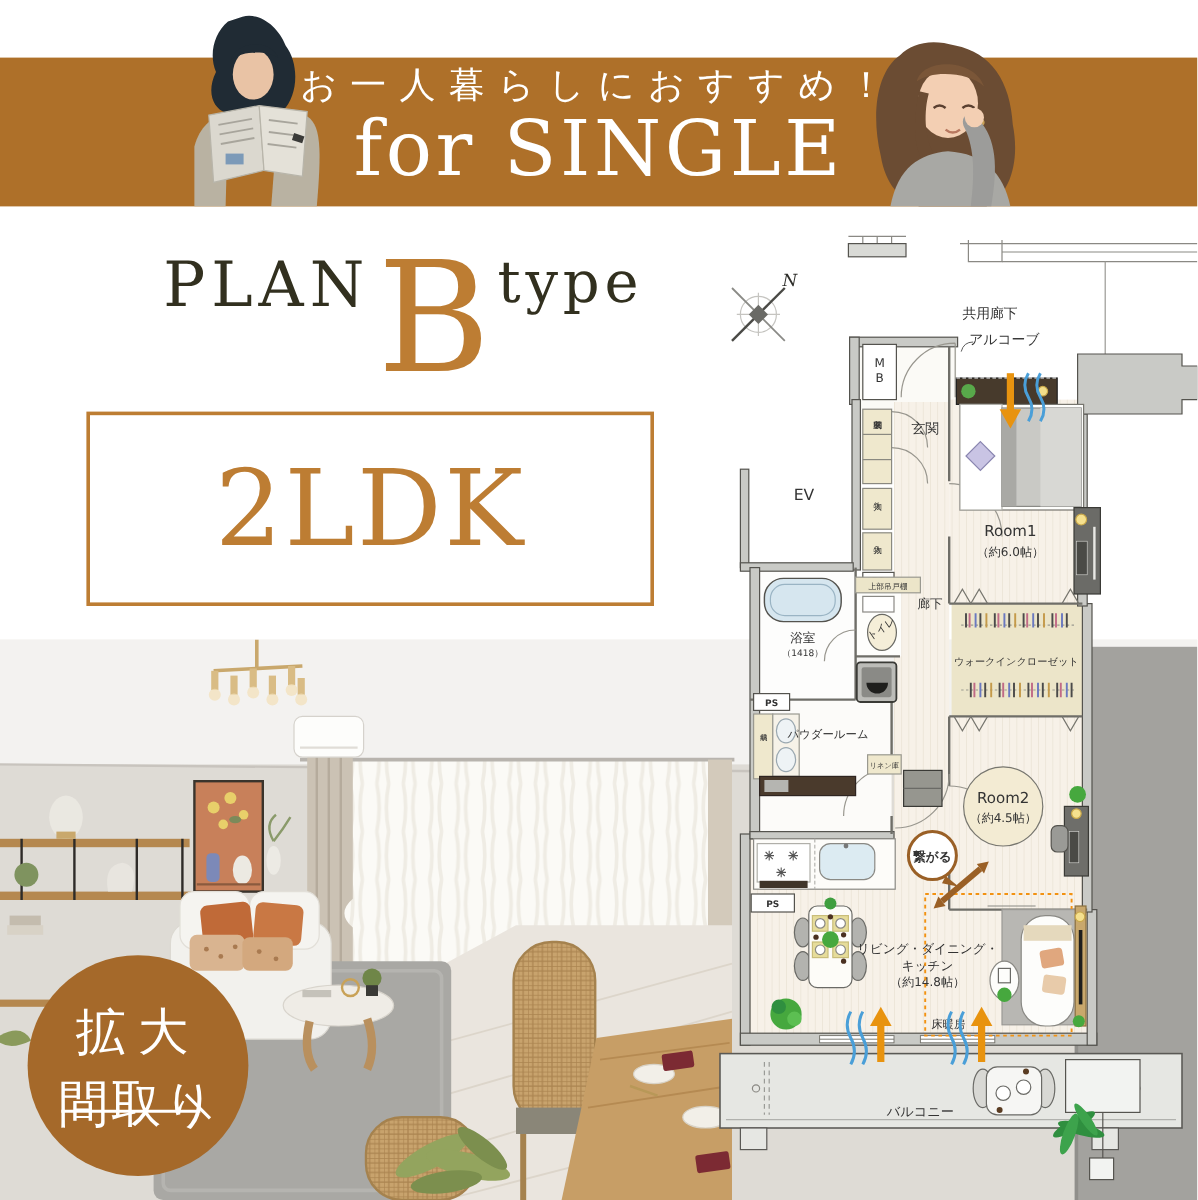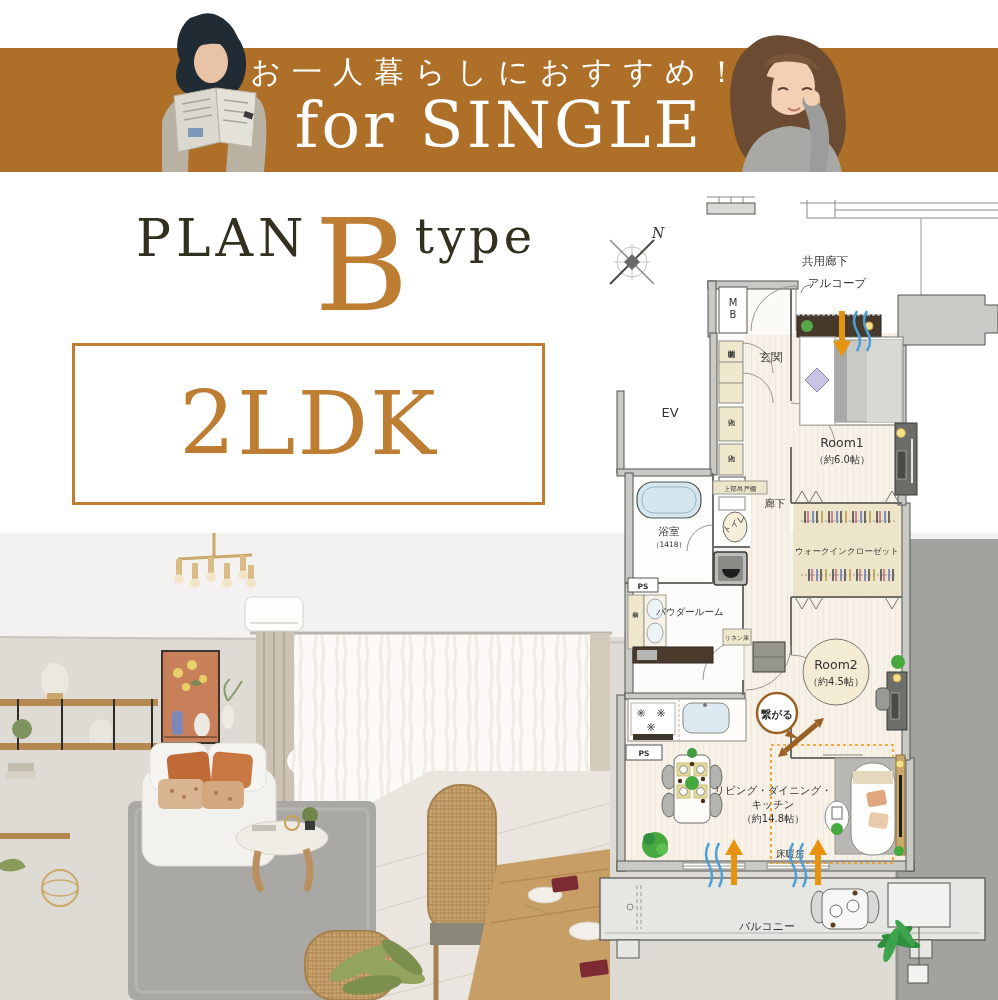--- a/index.html
+++ b/index.html
@@ -583,14 +583,22 @@
       <polygon points="130,670 148,670 139,654" fill="#e8930f"></polygon>
       <path d="M124,658 q-6,11 0,22 q6,11 0,22 M114,658 q-6,11 0,22 q6,11 0,22" stroke="#4a9fd8" stroke-width="2.5" fill="none"></path>
     </g>
     <g>
       <rect x="220" y="668" width="6" height="32" fill="#e8930f"></rect>
       <polygon points="214,670 232,670 223,654" fill="#e8930f"></polygon>
       <path d="M208,658 q-6,11 0,22 q6,11 0,22 M198,658 q-6,11 0,22 q6,11 0,22" stroke="#4a9fd8" stroke-width="2.5" fill="none"></path>
     </g>
   </svg>
 
+  <div class="zoom-badge">
+    <div class="zb-line1">拡大</div>
+    <div class="zb-line2">間取り</div>
+    <svg class="zb-arrow" width="130" height="26" viewBox="0 0 130 26">
+      <line x1="0" y1="16" x2="116" y2="16" stroke="#fff" stroke-width="2.5"></line>
+      <line x1="104" y1="2" x2="124" y2="22" stroke="#fff" stroke-width="2.5"></line>
+    </svg>
+  </div>
 
 </div>
 
 </body></html>

